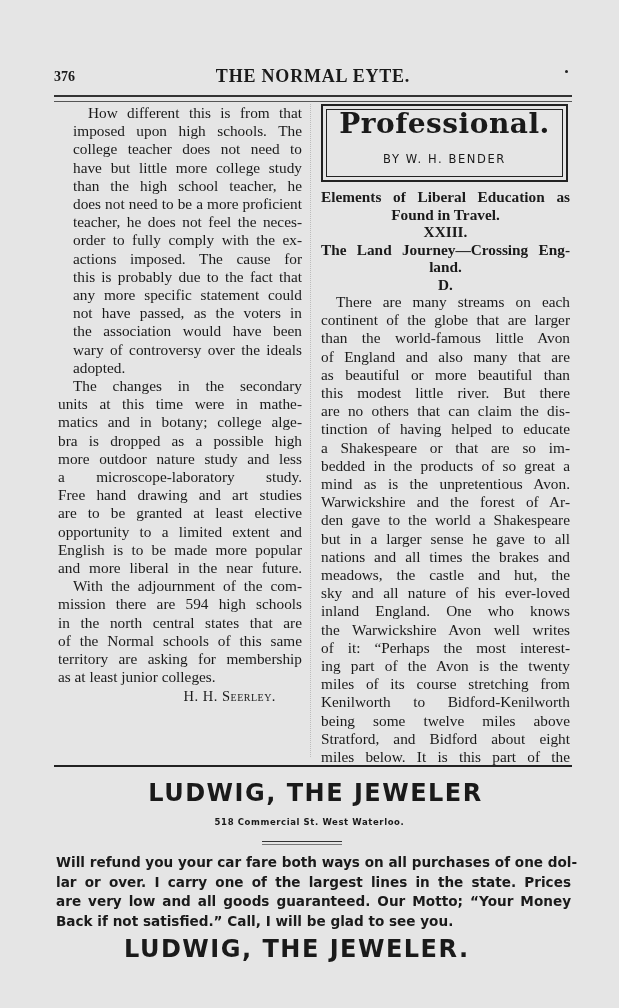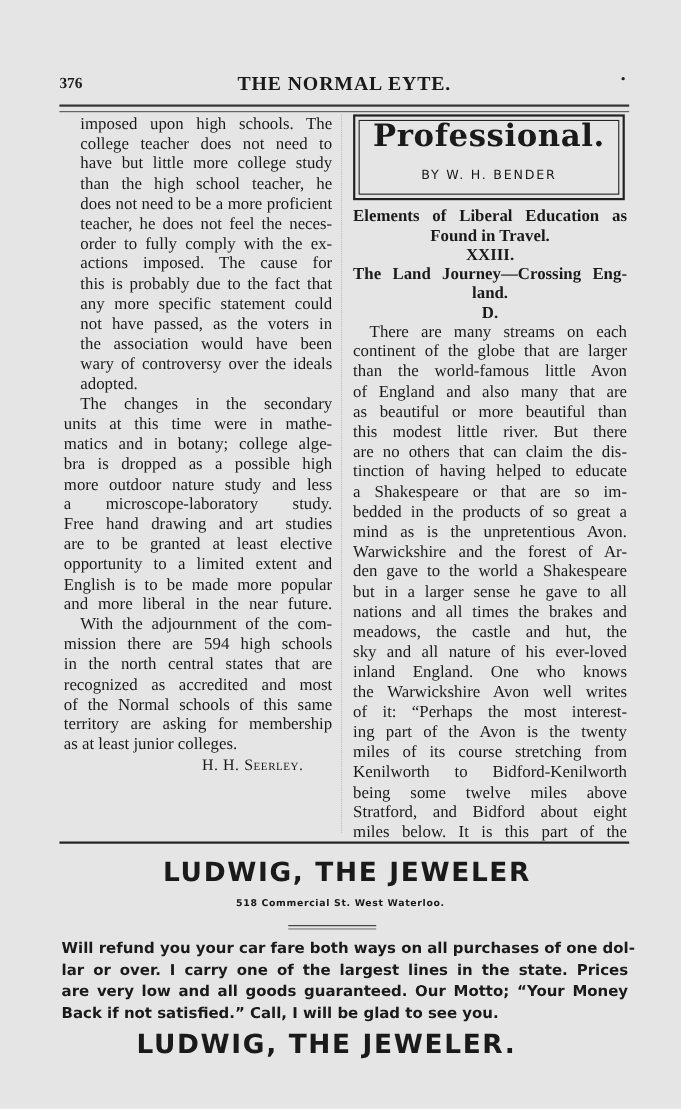--- a/index.html
+++ b/index.html
@@ -52,20 +52,21 @@
     <span class="page-num">376</span>
     <div class="journal-title">THE NORMAL EYTE.</div>
     <span class="header-dot"></span>
   </div>
   <div class="header-rule"></div>
 
   <div class="col-divider"></div>
 
   <div class="col col-left">
     <p class="indent">
+      <span class="line" style="padding-left:15px;box-sizing:border-box;">How different this is from that</span>
       <span class="line">imposed upon high schools. The</span>
       <span class="line">college teacher does not need to</span>
       <span class="line">have but little more college study</span>
       <span class="line">than the high school teacher, he</span>
       <span class="line">does not need to be a more proficient</span>
       <span class="line">teacher, he does not feel the neces-</span>
       <span class="line">order to fully comply with the ex-</span>
       <span class="line">actions imposed. The cause for</span>
       <span class="line">this is probably due to the fact that</span>
       <span class="line">any more specific statement could</span>
@@ -84,21 +85,20 @@
       <span class="line">Free hand drawing and art studies</span>
       <span class="line">are to be granted at least elective</span>
       <span class="line">opportunity to a limited extent and</span>
       <span class="line">English is to be made more popular</span>
       <span class="line">and more liberal in the near future.</span>
     </p>
     <p>
       <span class="line" style="padding-left:15px;box-sizing:border-box;">With the adjournment of the com-</span>
       <span class="line">mission there are 594 high schools</span>
       <span class="line">in the north central states that are</span>
-      <span class="line">recognized as accredited and most</span>
       <span class="line">of the Normal schools of this same</span>
       <span class="line">territory are asking for membership</span>
       <span class="line last">as at least junior colleges.</span>
     </p>
     <div class="signature">H. H. Seerley.</div>
   </div>
 
   <div class="col col-right">
     <div class="title-box">
       <div class="title-box-inner"></div>

